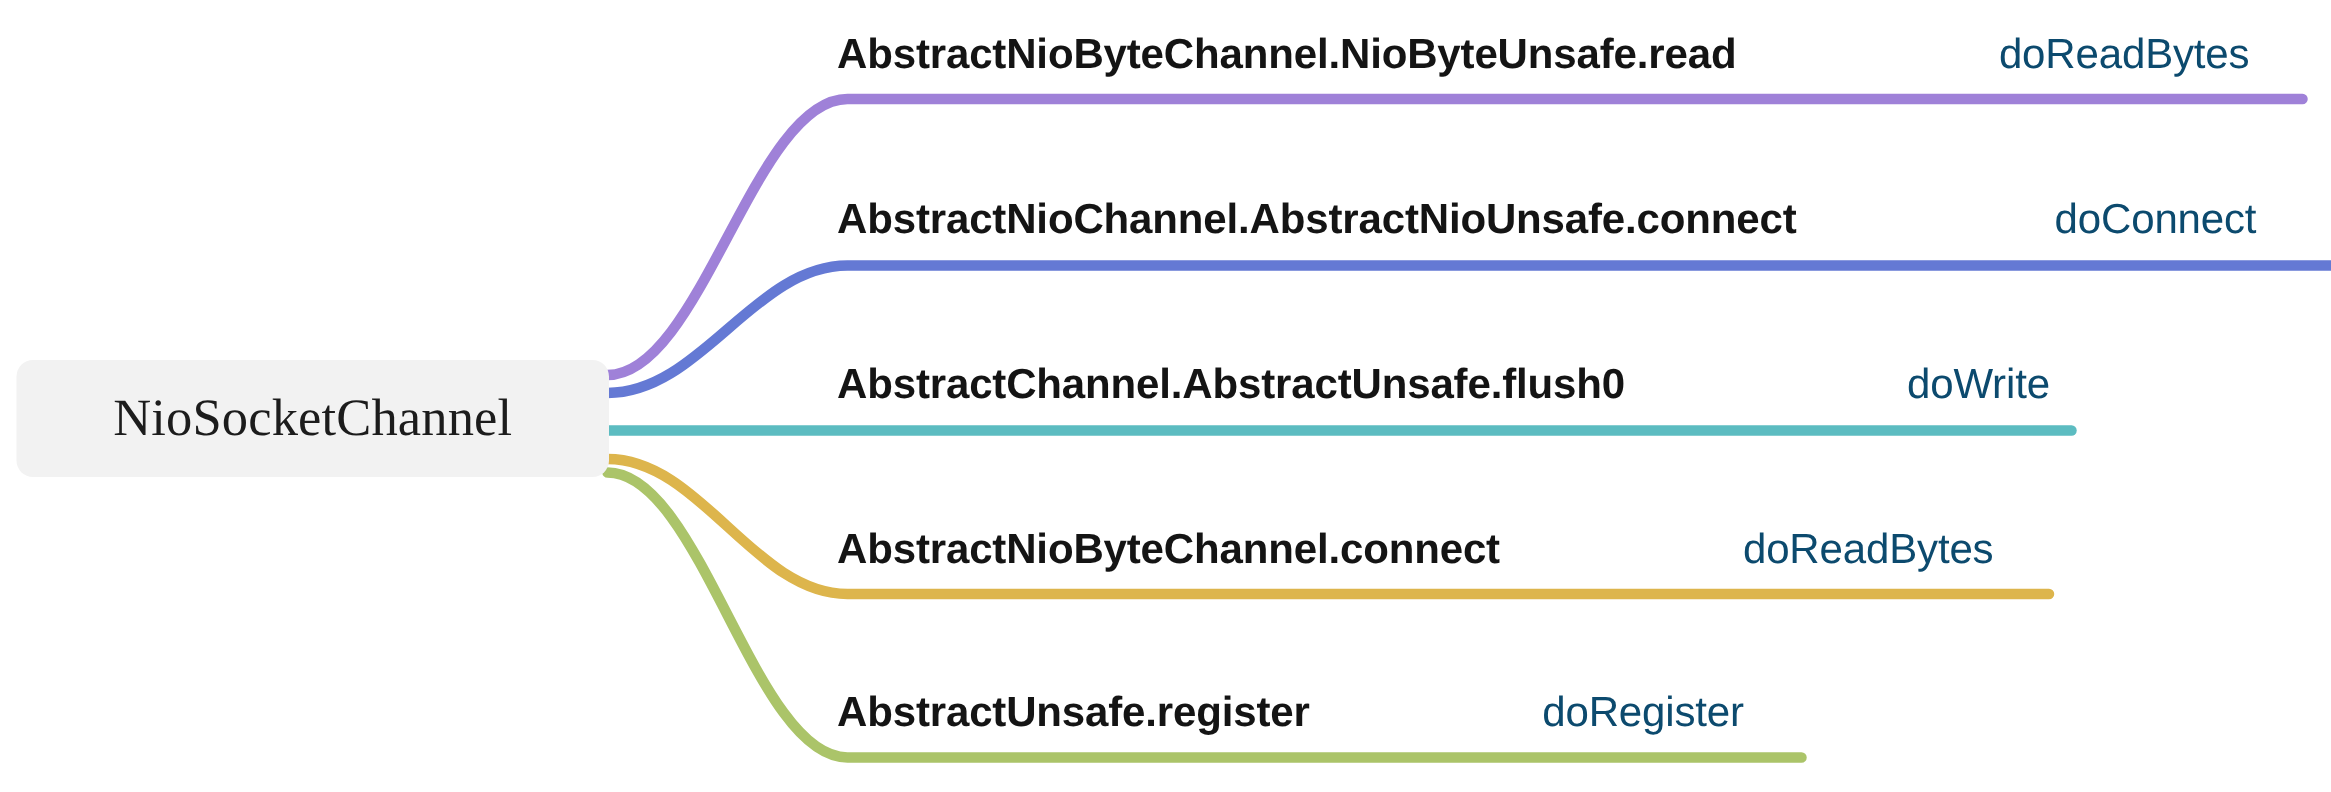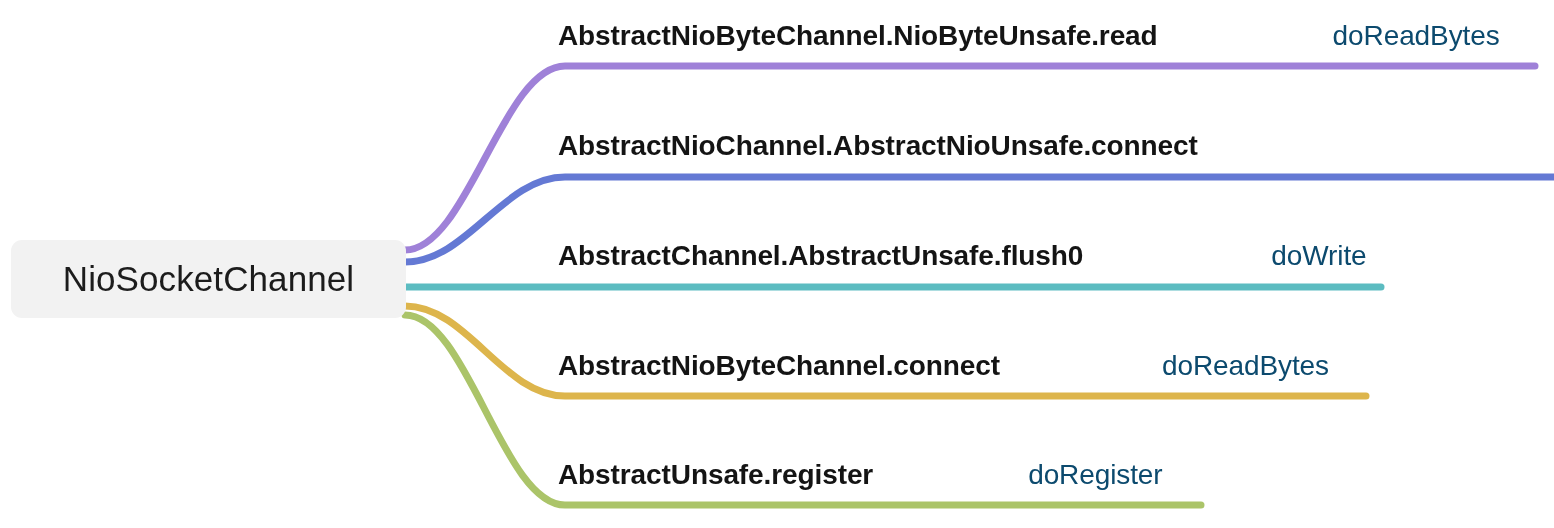--- a/index.html
+++ b/index.html
@@ -38,20 +38,21 @@
     justify-content: center;
     box-sizing: border-box;
     z-index: 3;
   }
   .root-label {
     font-size: 35px;
     font-weight: 400;
     color: #1c1c1c;
     letter-spacing: 0.1px;
     white-space: nowrap;
+    font-family: Liberation Serif, serif;
   }
   .branch-label-group {
     position: absolute;
     z-index: 2;
     white-space: nowrap;
     display: flex;
     align-items: flex-end;
   }
   .branch-primary {
     font-size: 28px;
@@ -83,20 +84,21 @@
     <span class="root-label">NioSocketChannel</span>
   </div>
 
   <div class="branch-label-group" style="left: 558px; top: 20px;">
     <span class="branch-primary">AbstractNioByteChannel.NioByteUnsafe.read</span>
     <span class="branch-secondary" style="margin-left: 175px;">doReadBytes</span>
   </div>
 
   <div class="branch-label-group" style="left: 558px; top: 130px;">
     <span class="branch-primary">AbstractNioChannel.AbstractNioUnsafe.connect</span>
+    <span class="branch-secondary" style="margin-left: 172px;">doConnect</span>
   </div>
 
   <div class="branch-label-group" style="left: 558px; top: 240px; gap: 26px;">
     <span class="branch-primary">AbstractChannel.AbstractUnsafe.flush0</span>
     <span class="branch-secondary" style="margin-left: 162px;">doWrite</span>
   </div>
 
   <div class="branch-label-group" style="left: 558px; top: 350px;">
     <span class="branch-primary">AbstractNioByteChannel.connect</span>
     <span class="branch-secondary" style="margin-left: 162px;">doReadBytes</span>

